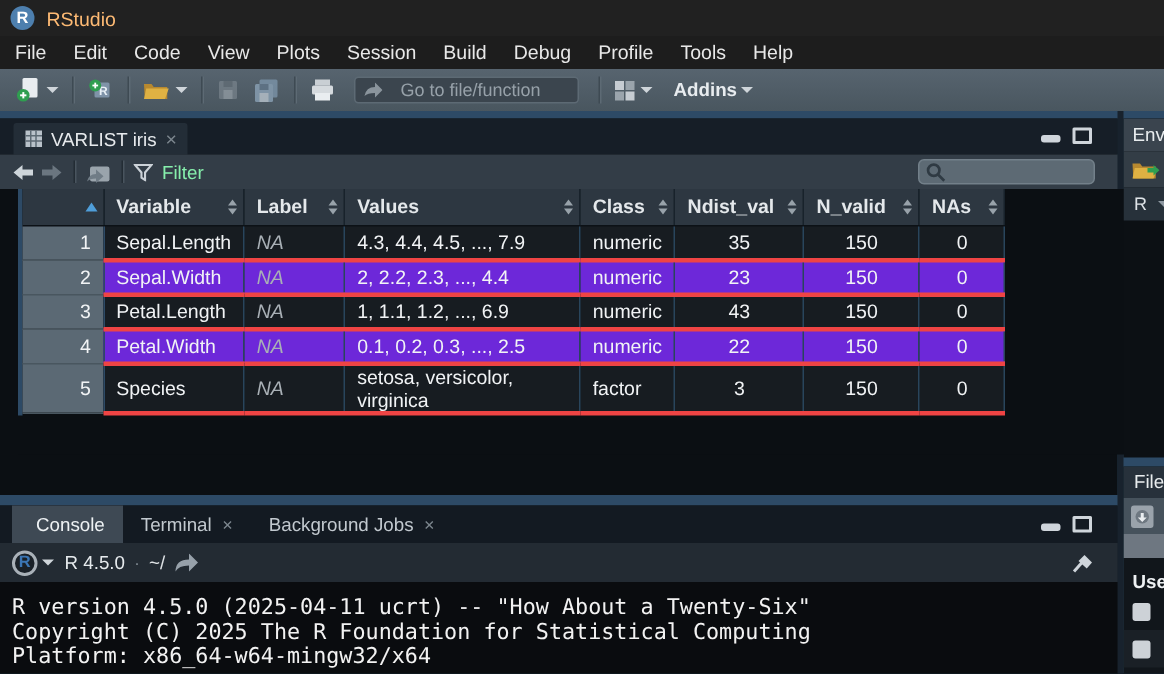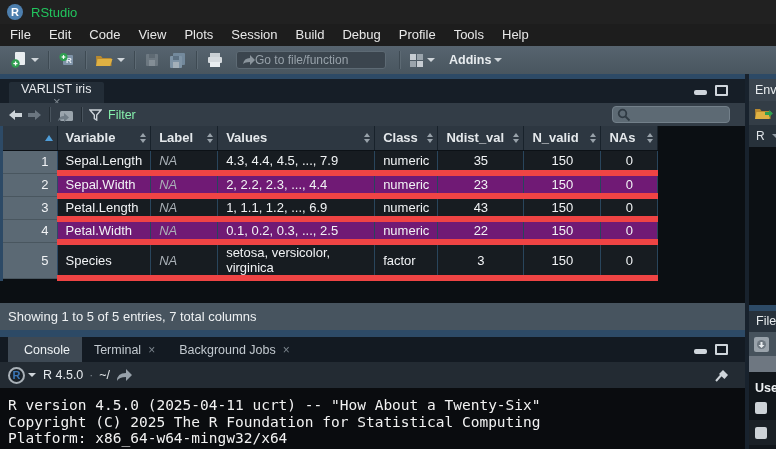--- a/index.html
+++ b/index.html
@@ -6,81 +6,81 @@
   html,body { width:776px; height:449px; overflow:hidden; background:#10161d;
     font-family:"Liberation Sans", sans-serif; }
   .stage { position:relative; width:776px; height:449px; overflow:hidden; }
 
   
   .titlebar { position:absolute; left:0; top:0; width:776px; height:24px; background:#212121;
     display:flex; align-items:center; }
   .rlogo { width:16px; height:16px; border-radius:50%; background:#4d7fae; color:#fff;
     font-size:11px; font-weight:bold; display:flex; align-items:center; justify-content:center;
     margin-left:7px; }
-  .apptitle { color:#22c55e; font-size:13px; margin-left:8px; }
+  .apptitle { color:#fdba74; font-size:13px; margin-left:8px; }
 
   
   .menubar { position:absolute; left:0; top:24px; width:776px; height:22px; background:#1d1d1d;
     display:flex; align-items:center; padding-left:1px; }
   .menu-item { color:#e8e8e8; font-size:13px; padding:0 9px; line-height:22px; cursor:default; }
 
   
   .toolbar { position:absolute; left:0; top:46px; width:776px; height:28px;
     background:linear-gradient(#57646f,#49565f); display:flex; align-items:center; padding-left:6px; }
   .tbtn { display:flex; align-items:center; margin:0 2px; height:22px; padding:0 2px; }
   .caret { width:0; height:0; border-left:4px solid transparent; border-right:4px solid transparent;
     border-top:4px solid #cfd5da; margin-left:3px; }
   .tsep { width:1px; height:18px; background:#3e4a53; margin:0 5px; box-shadow:1px 0 0 #5d6a74; }
   .goto-box { display:flex; align-items:center; width:150px; height:18px; background:#3b454e;
     border:1px solid #5d6a74; border-radius:3px; margin:0 8px; padding-left:5px; }
-  .goto-box .goto-text { color:#97a1a9; font-size:12px; margin-left:0; white-space:nowrap; }
+  .goto-box .goto-text { color:#97a1a9; font-size:12px; margin-left:12px; white-space:nowrap; }
   .addins-label { color:#e8ecef; font-size:12.5px; font-weight:bold; margin-left:6px;text-align:right; }
 
   
   .workspace { position:absolute; left:0; top:74px; width:776px; height:375px; background:#2d4a66; }
   .vgap { position:absolute; left:745px; top:0; width:4px; height:375px; background:#18222d; }
 
   
   .pane-varlist { position:absolute; left:0; top:5px; width:745px; height:251px; background:#0b0f13; }
   .vl-tabbar { position:absolute; left:0; top:0; width:745px; height:24px; background:#161e27;
     display:flex; align-items:flex-end; }
   .vl-tab { display:flex; align-items:center; height:21px; background:#232d37; margin-left:9px;
-    padding:0 7px; border-radius:2px 2px 0 0;flex-direction:column; }
+    padding:0 7px; border-radius:2px 2px 0 0; }
   .vl-tab-label { color:#e7eaed; font-size:12.5px; margin:0 6px 0 5px; white-space:nowrap; }
   .close-x { color:#7c868e; font-size:13px; line-height:12px; }
   .winbtns { position:absolute; right:17px; top:6px; display:flex; gap:8px; align-items:flex-end; }
   .ic-min { width:13px; height:5px; background:#cfd5db; border-radius:2px; margin-bottom:1px; }
   .ic-max { width:13px; height:11px; border:2px solid #cfd5db; border-radius:1px; }
 
   .vl-filterbar { position:absolute; left:0; top:24px; width:745px; height:23px; background:#333d47;
     display:flex; align-items:center; padding-left:8px; }
   .fsep { width:1px; height:15px; background:#232c34; margin:0 7px; box-shadow:1px 0 0 #49545e; }
   .filter-label { color:#86efac; font-size:12.5px; margin-left:6px; }
   .searchbox { position:absolute; right:15px; top:3px; width:118px; height:17px; background:#5d6a74;
     border:1px solid #73808a; border-radius:4px; display:flex; align-items:center; padding-left:4px; }
 
-  .vl-body { position:absolute; left:0; top:47px; width:745px; height:177px; background:#0b0f13; }
+  .vl-body { position:absolute; left:12px; top:47px; width:745px; height:177px; background:#0b0f13; }
   .vl-tablewrap { position:absolute; left:0; top:0; border-left:3px solid #2d4a66; }
   table.vl { border-collapse:collapse; table-layout:fixed; font-size:13px; }
   table.vl th { height:24px; background:#2d3741; color:#e4e8eb; font-weight:bold; text-align:left;
     padding:0 4px 0 8px; border-right:1px solid #18222b; border-bottom:1px solid #0c1116; }
   table.vl th .hwrap { display:flex; align-items:center; justify-content:space-between; }
   .sort { display:inline-flex; flex-direction:column; align-items:center; gap:2px; margin-left:4px; }
   .tri-up { width:0; height:0; border-left:3.5px solid transparent; border-right:3.5px solid transparent;
     border-bottom:4px solid #98a2aa; }
   .tri-down { width:0; height:0; border-left:3.5px solid transparent; border-right:3.5px solid transparent;
     border-top:4px solid #98a2aa; }
   .tri-up.active { border-bottom-color:#4f9ed9; border-left-width:4.5px; border-right-width:4.5px;
     border-bottom-width:6px; }
   table.vl td { height:23px; padding:0 8px; color:#f1f3f5;
-    border-right:1px solid #29455c; border-bottom:6px solid #ef4444; }
+    border-right:1px solid #29455c; border-bottom:3px solid #ef4444; }
   td.rownum { background:#5b6974; text-align:right; color:#ffffff;
     border-right:1px solid #2d4a66 !important; border-bottom:1px solid #49565f !important; }
   tr.odd td.data { background:#171c21; }
-  tr.even td.data { background:#701a75; }
+  tr.even td.data { background:#6d28d9; }
   td.num { text-align:center; }
   td .na { font-style:italic; color:#a9b0b6; }
 
   .vl-status { position:absolute; left:0; top:224px; width:745px; height:27px; background:#47545f;
     color:#eef1f3; font-size:13px; line-height:27px; padding-left:8px; }
 
   
   .pane-console { position:absolute; left:0; top:263px; width:745px; height:112px; background:#0a0c0f; }
   .c-tabbar { position:absolute; left:0; top:0; width:745px; height:25px; background:#131a22;
     display:flex; align-items:stretch; }
@@ -396,21 +396,20 @@
               <td class="data">factor</td>
               <td class="data num">3</td>
               <td class="data num">150</td>
               <td class="data num">0</td>
             </tr>
           </tbody>
             </table>
         </div>
       </div>
 
-      <div class="vl-status">Showing 1 to 5 of 5 entries, 7 total columns</div>
     </div>
 
     <div class="pane-console">
       <div class="c-tabbar">
         <div class="c-tab active">
           <span>Console</span>
         </div>
         <div class="c-tab">
           <span>Terminal</span>
           <span class="close-x">×</span>

